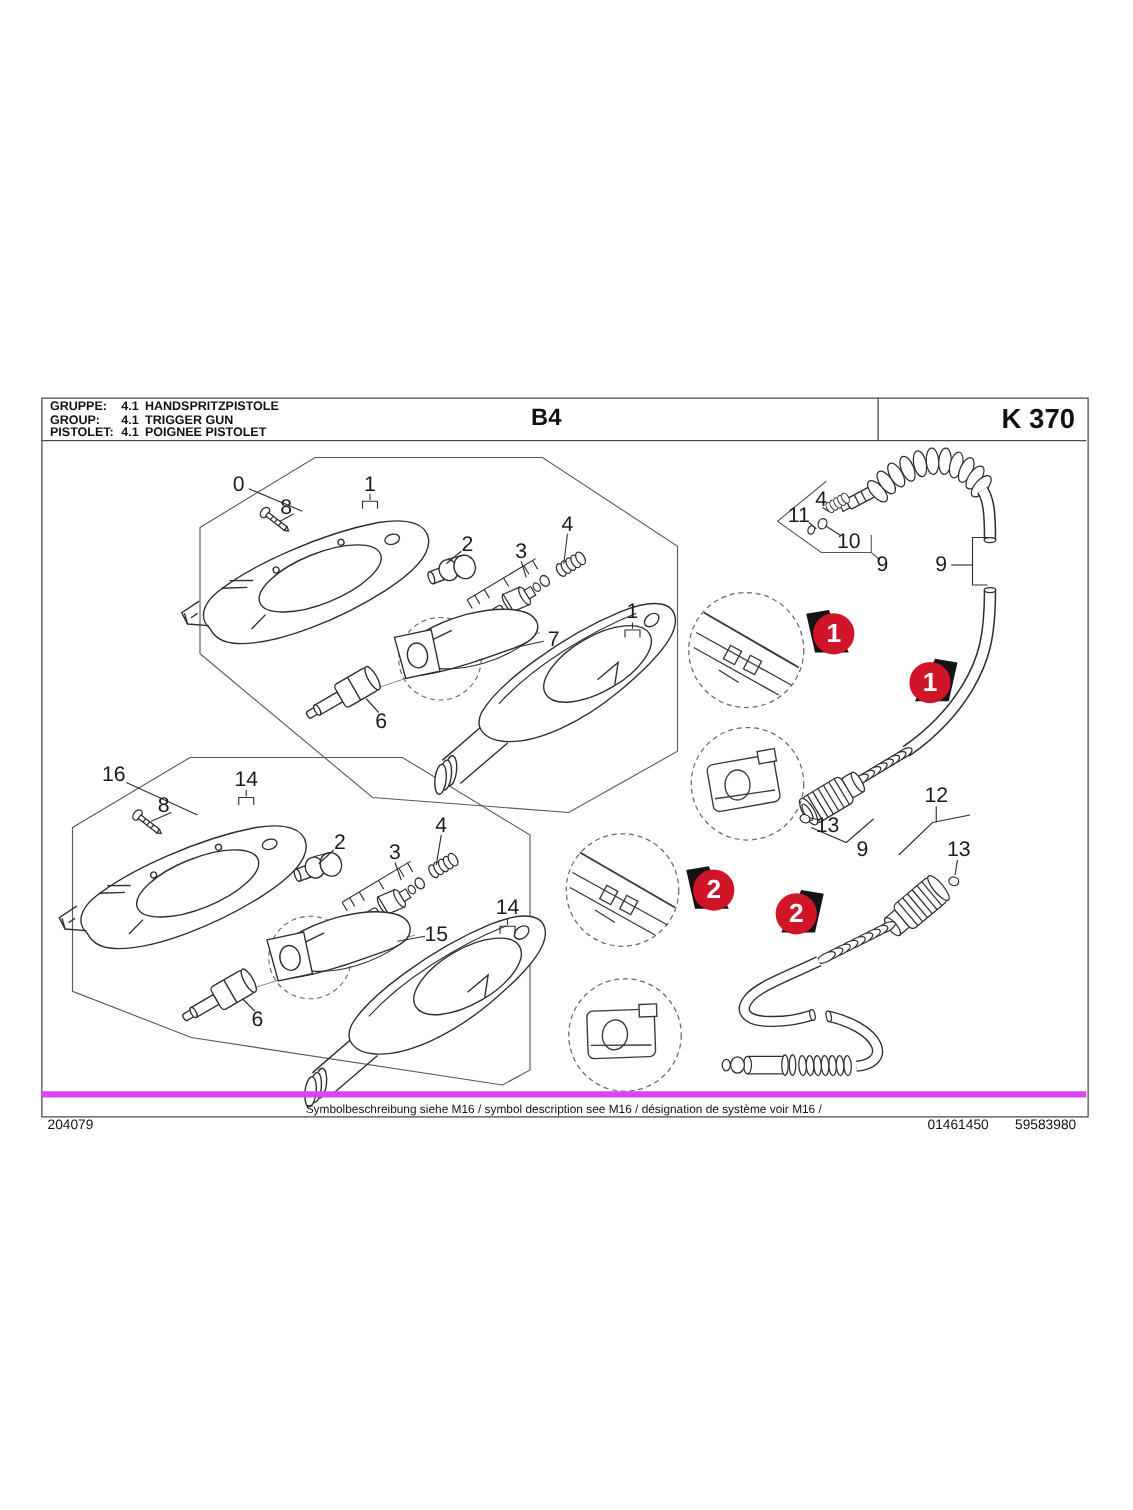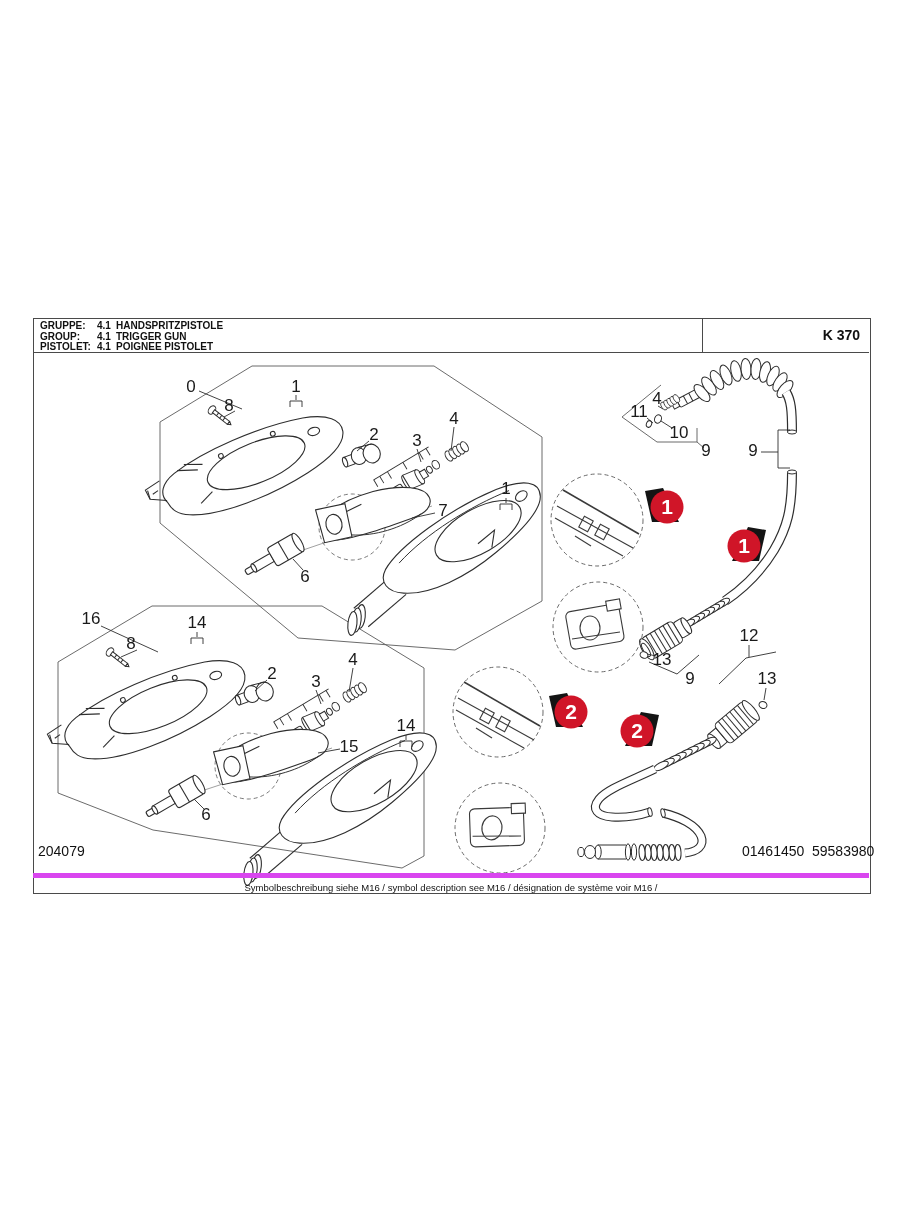--- a/index.html
+++ b/index.html
@@ -3,30 +3,30 @@
 <meta charset="utf-8">
 <style>
   html,body{margin:0;padding:0;background:#fff;}
   #page{position:relative;width:906px;height:1208px;background:#ffffff;overflow:hidden;
         font-family:"Liberation Sans","DejaVu Sans",sans-serif;color:#111;}
   .abs{position:absolute;}
   #frame{left:33px;top:318px;width:836px;height:574px;border:1px solid #4a4a4a;}
   #header-divider{left:33px;top:352px;width:836px;border-top:1px solid #4a4a4a;height:0;}
   #kcell{left:702px;top:318px;width:167px;height:34px;border-left:1px solid #4a4a4a;
          line-height:34px;text-align:right;padding-right:9px;box-sizing:border-box;
-         font-size:14px;font-weight:bold;}
+         font-size:22px;font-weight:bold;}
   #grouprows{left:40px;top:321px;font-size:10px;font-weight:bold;line-height:10.5px;letter-spacing:0;}
   .grow{white-space:nowrap;}
   .gl{display:inline-block;width:57px;}
   .gn{display:inline-block;width:19px;}
   #pagecode{left:33px;top:318px;width:808px;height:34px;line-height:34px;text-align:center;
             font-size:19px;font-weight:bold;}
   #footerbar{left:33px;top:873px;width:836px;height:19px;border-top:5px solid #d946ef;
              line-height:19px;text-align:center;font-size:9.5px;}
-  .docnum{top:843px;font-size:14px;}
+  .docnum{top:894px;font-size:11px;}
   #doc-left{left:38px;}
   #doc-r1{left:742px;}
   #doc-r2{left:812px;}
   svg text{font-family:"Liberation Sans","DejaVu Sans",sans-serif;}
   .callout{font-size:17px;fill:#1a1a1a;}
   .badgetxt{font-size:21px;font-weight:bold;fill:#ffffff;}
 </style>
 </head>
 <body>
 
@@ -424,20 +424,21 @@
       <span class="gl">GRUPPE:</span><span class="gn">4.1</span><span>HANDSPRITZPISTOLE</span>
     </div>
     <div class="grow">
       <span class="gl">GROUP:</span><span class="gn">4.1</span><span>TRIGGER GUN</span>
     </div>
     <div class="grow">
       <span class="gl">PISTOLET:</span><span class="gn">4.1</span><span>POIGNEE PISTOLET</span>
     </div>
   </div>
 
+  <div class="abs" id="pagecode">B4</div>
   <div class="abs" id="kcell">K 370</div>
 
   <div class="abs" id="footerbar">Symbolbeschreibung siehe M16 / symbol description see M16 / désignation de système voir M16 /</div>
   <div class="abs docnum" id="doc-left">204079</div>
   <div class="abs docnum" id="doc-r1">01461450</div>
   <div class="abs docnum" id="doc-r2">59583980</div>
 
 </div>
 
 </body></html>

